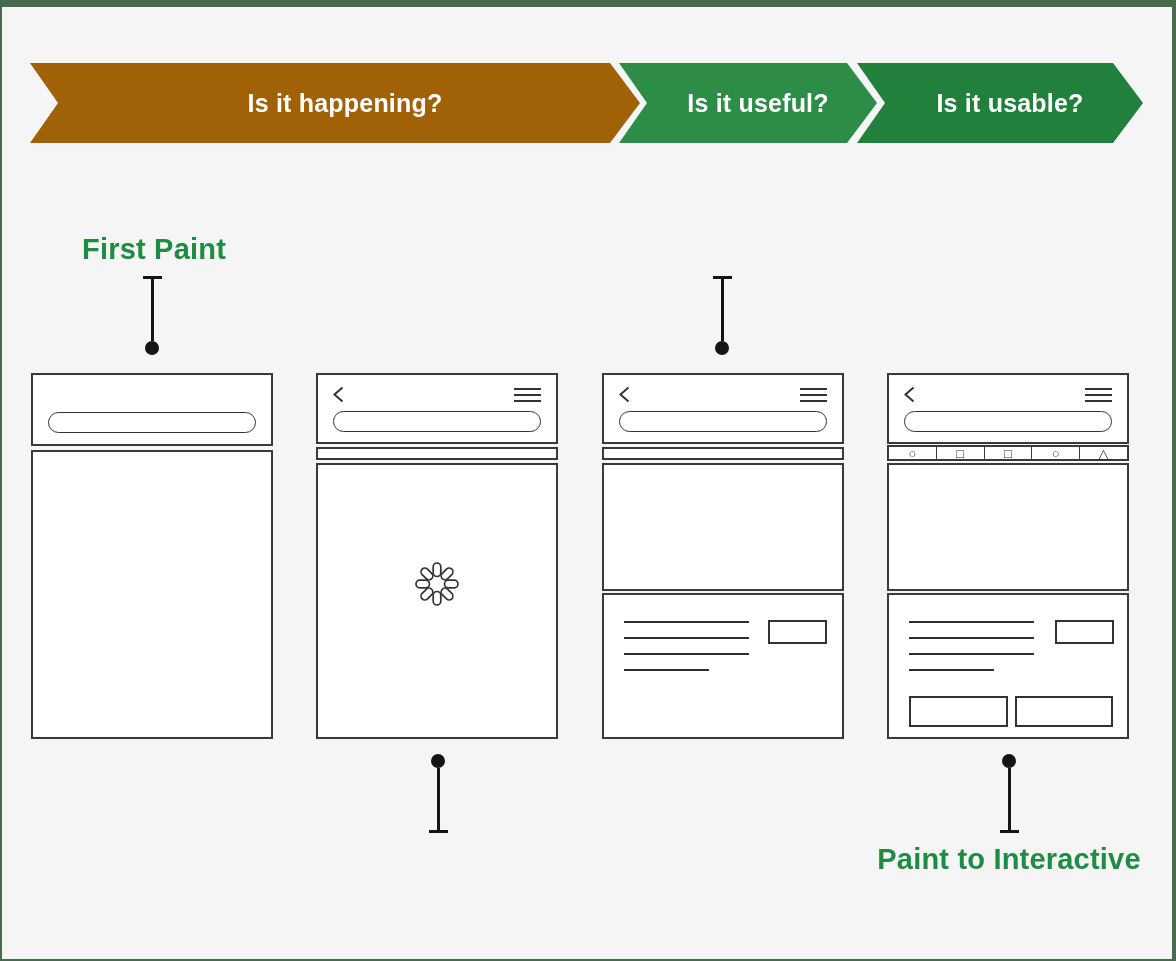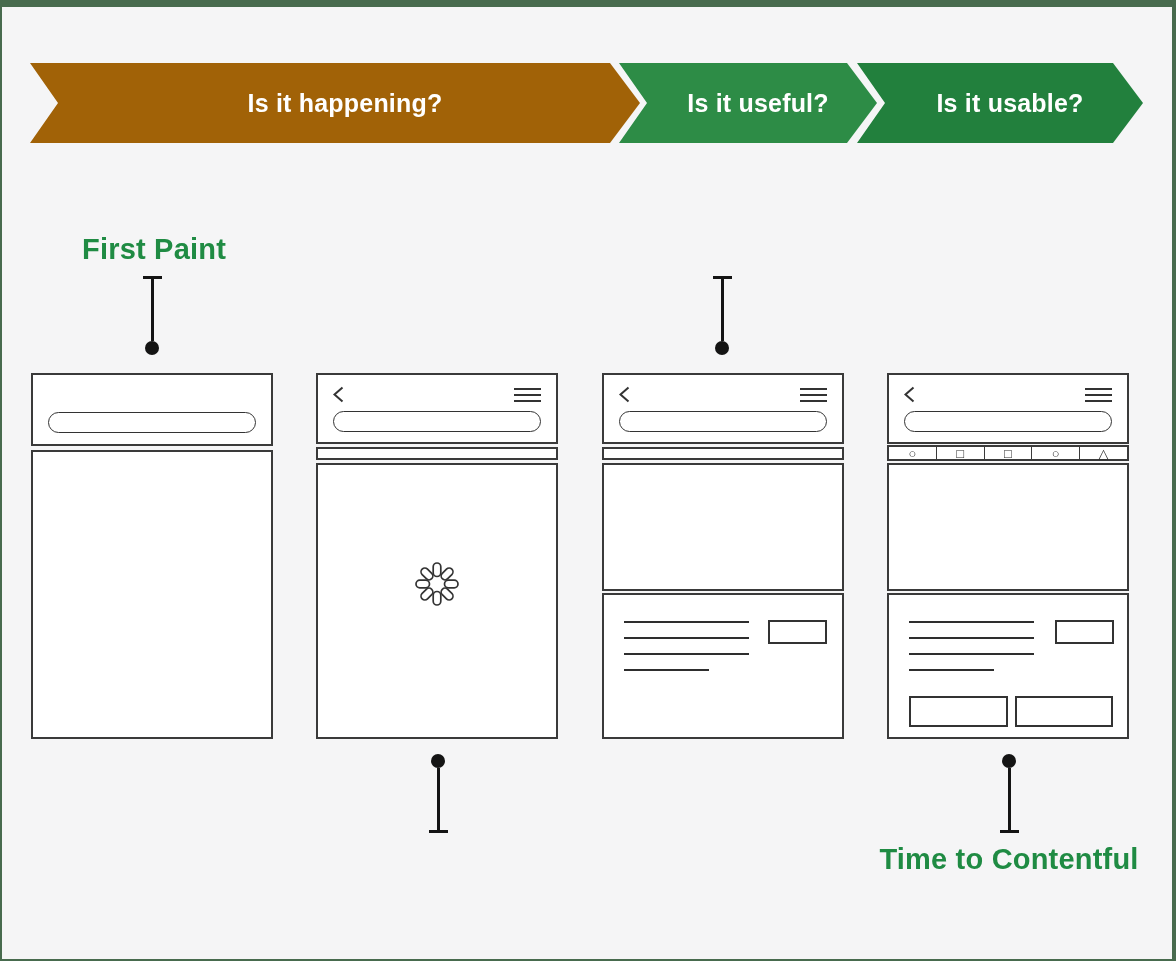--- a/index.html
+++ b/index.html
@@ -78,21 +78,21 @@
   </div>
   <div id="stage2" class="stage" style="background: rgb(45, 140, 70);">
     <span class="stage-label">Is it useful?</span>
   </div>
   <div id="stage3" class="stage" style="background: rgb(34, 128, 61);">
     <span class="stage-label">Is it usable?</span>
   </div>
 
   <div class="metric-label" style="left:-8px; top:226px;">First Paint</div>
 
-  <div class="metric-label" style="left:847px; top:836px;">Time to Contentful</div>
+  <div class="metric-label" style="left:847px; top:836px;">Paint to Interactive</div>
 
   <div class="connector" style="left:140px; top:269px;">
     <div class="cap"></div>
     <div class="line"></div>
     <div class="dot"></div>
   </div>
   <div class="connector" style="left:710px; top:269px;">
     <div class="cap"></div>
     <div class="line"></div>
     <div class="dot"></div>

